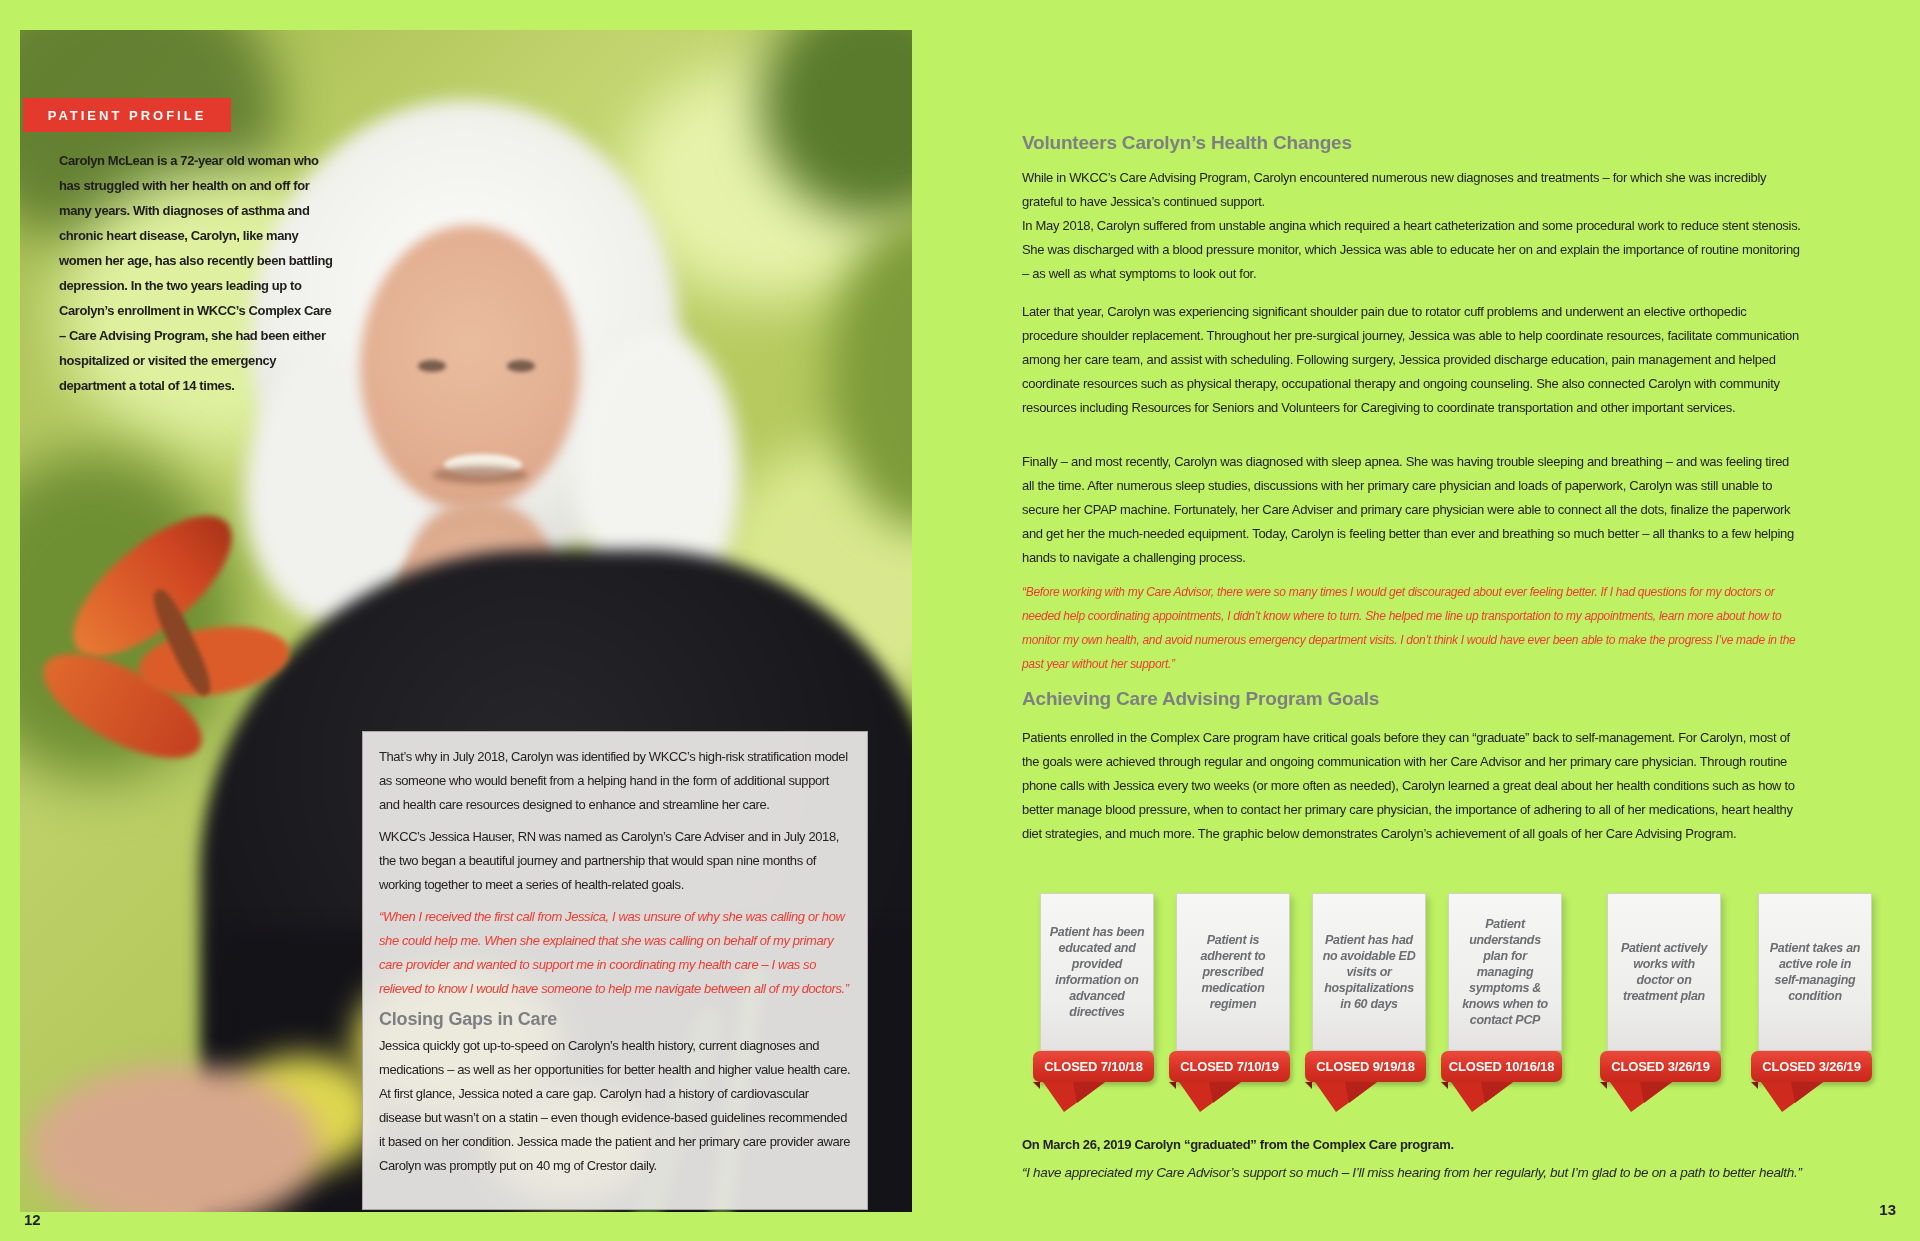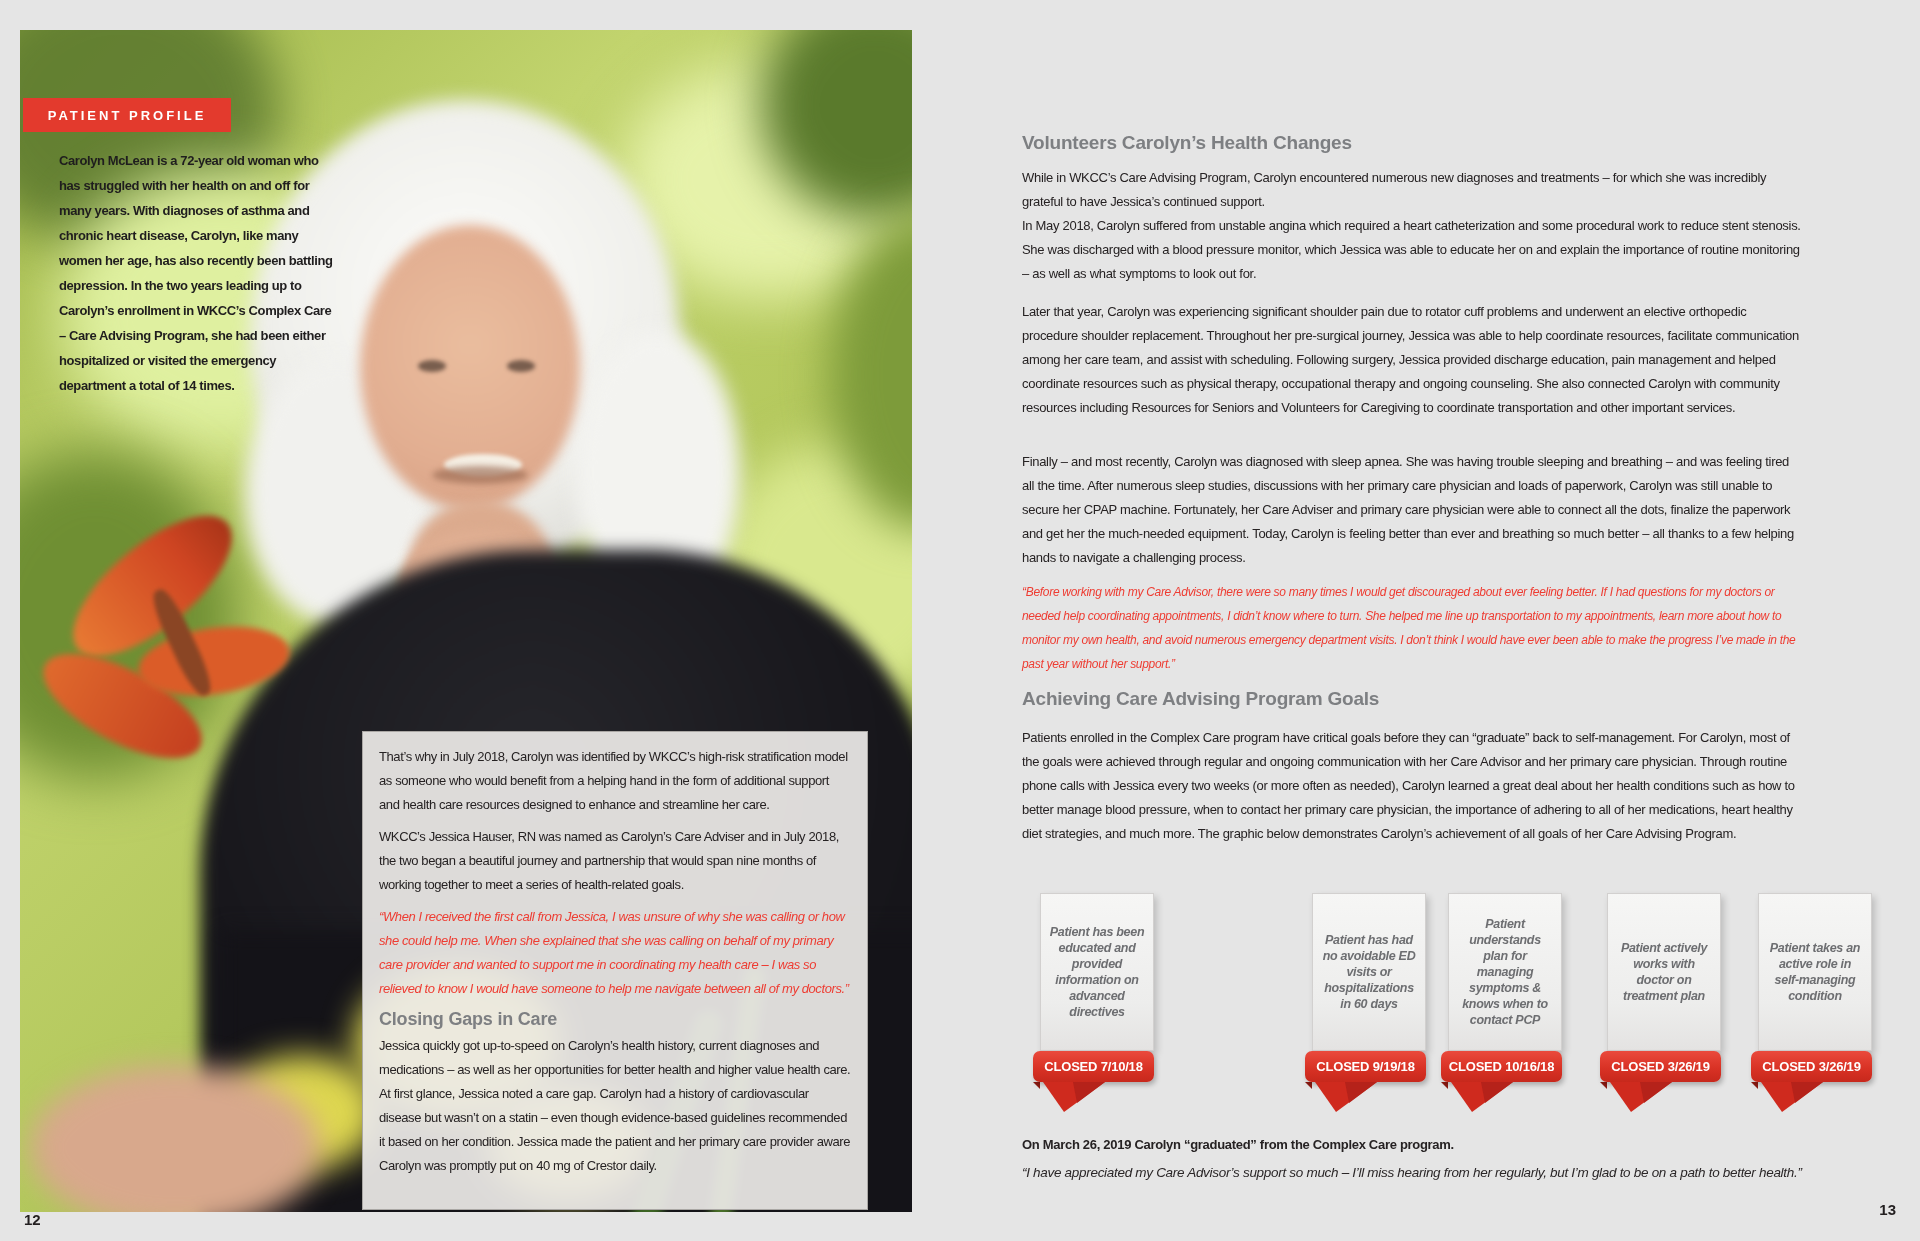--- a/index.html
+++ b/index.html
@@ -1,16 +1,16 @@
 <!DOCTYPE html>
 <html><head>
 <meta charset="utf-8">
 <style>
   html,body{margin:0;padding:0;background:#ffffff;}
-  .spread{position:relative;width:1920px;height:1241px;background:#e5e5e5;
+  .spread{position:relative;width:1920px;height:1241px;background:#bef264;
           font-family:"Liberation Sans",sans-serif;color:#231f20;overflow:hidden;}
 
   
   .photo{position:absolute;left:20px;top:30px;width:892px;height:1182px;overflow:hidden;
          background:linear-gradient(135deg,#9fb648 0%,#c2d46e 30%,#b5c95e 55%,#8ea83e 100%);}
   .ph{position:absolute;border-radius:50%;}
   .ctl{left:-60px;top:-60px;width:320px;height:280px;background:#54722b;filter:blur(26px);opacity:.8;}
   .b1{left:40px;top:140px;width:320px;height:280px;background:#dff0a0;filter:blur(28px);}
   .b2{left:600px;top:30px;width:300px;height:240px;background:#e6f2aa;filter:blur(28px);}
   .b3{left:740px;top:-40px;width:230px;height:230px;background:#5a7a2c;filter:blur(24px);}
@@ -176,20 +176,33 @@
       </div>
       <div class="gfold"></div>
       <div class="gbanner">
         <span>CLOSED 7/10/18</span>
       </div>
       <svg class="gtail" width="62" height="30" viewBox="0 0 62 30">
           <polygon points="0,0 62,0 21,30" fill="#cf2a1e"></polygon>
           <polygon points="30,0 62,0 34,21" fill="#b5221a"></polygon>
         </svg>
     </div>
+    <div class="goal g1">
+      <div class="gcard">
+        <div class="gtext">Patient is adherent to prescribed medication regimen</div>
+      </div>
+      <div class="gfold"></div>
+      <div class="gbanner">
+        <span>CLOSED 7/10/19</span>
+      </div>
+      <svg class="gtail" width="62" height="30" viewBox="0 0 62 30">
+          <polygon points="0,0 62,0 21,30" fill="#cf2a1e"></polygon>
+          <polygon points="30,0 62,0 34,21" fill="#b5221a"></polygon>
+        </svg>
+    </div>
     <div class="goal g2">
       <div class="gcard">
         <div class="gtext">Patient has had no avoidable ED visits or hospitalizations in 60 days</div>
       </div>
       <div class="gfold"></div>
       <div class="gbanner">
         <span>CLOSED 9/19/18</span>
       </div>
       <svg class="gtail" width="62" height="30" viewBox="0 0 62 30">
           <polygon points="0,0 62,0 21,30" fill="#cf2a1e"></polygon>

